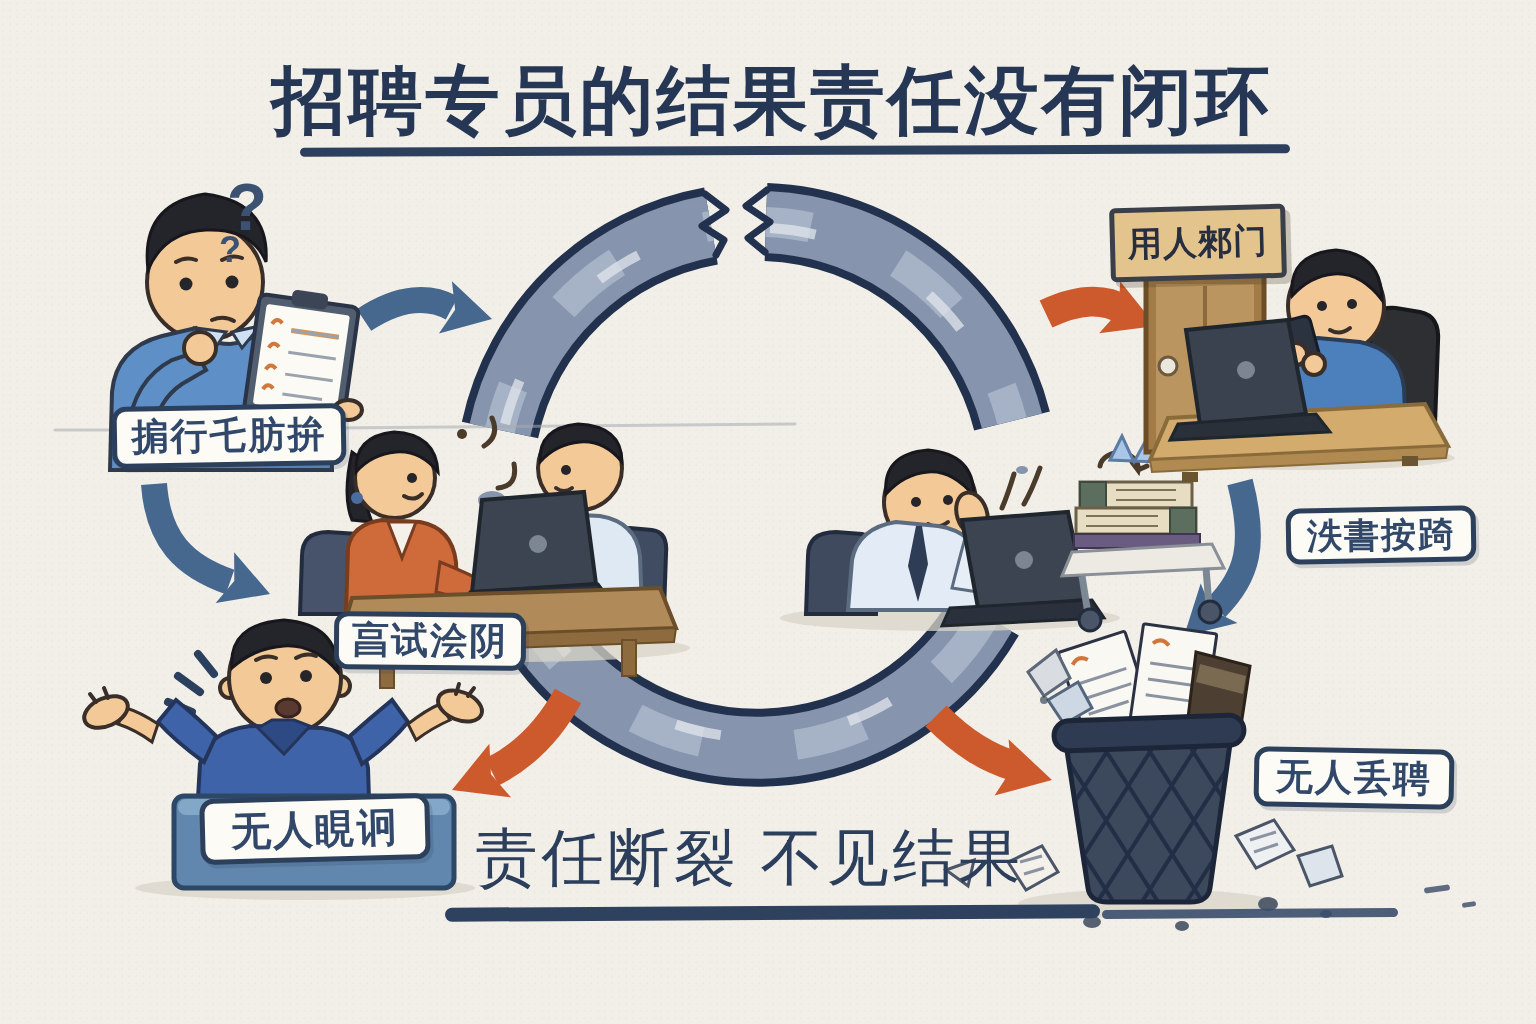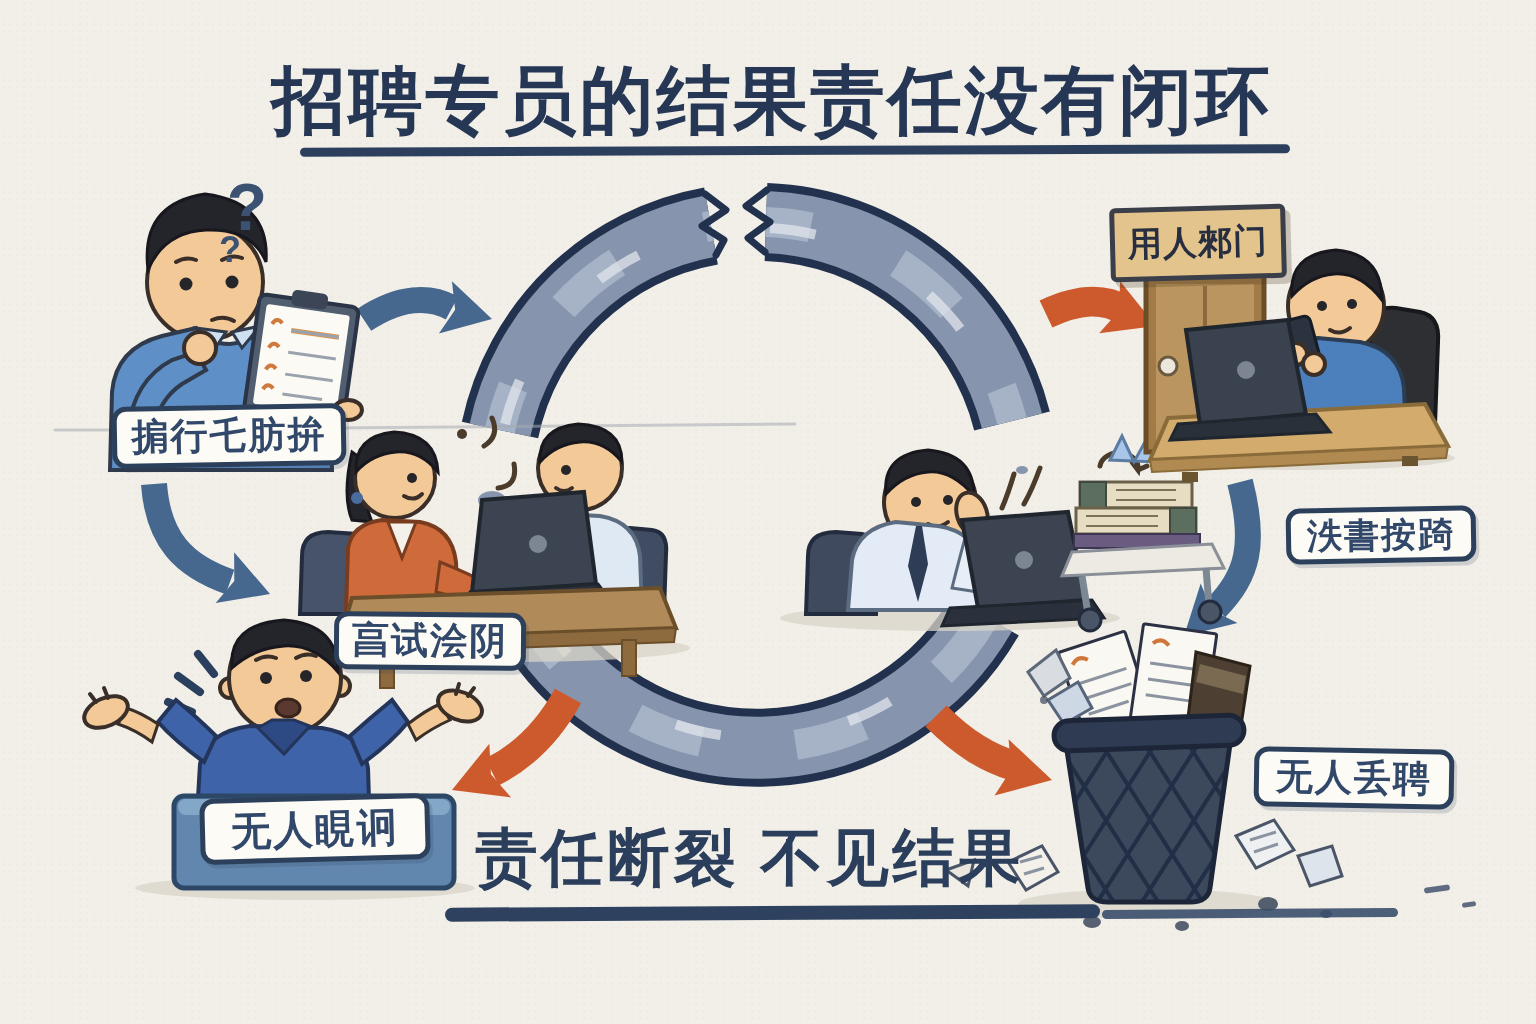--- a/index.html
+++ b/index.html
@@ -51,21 +51,21 @@
   .title{
     position:absolute;left:4px;top:52px;width:1536px;text-align:center;
     font-size:74px;font-weight:900;color:#253754;letter-spacing:3px;white-space:nowrap;
   }
   .title-underline{
     position:absolute;left:300px;top:146px;width:990px;height:9px;border-radius:5px;
     background:#2c405e;transform:rotate(-.2deg);
   }
   .footer-text{
     position:absolute;left:430px;top:816px;width:640px;text-align:center;
-    font-size:62px;font-weight:700;color:#2b3e5c;letter-spacing:4px;white-space:nowrap;
+    font-size:62px;font-weight:400;color:#2b3e5c;letter-spacing:4px;white-space:nowrap;
   }
   .footer-underline{
     position:absolute;left:445px;top:906px;width:655px;height:14px;border-radius:7px;
     background:#2e425f;transform:rotate(-.3deg);
   }
   .footer-underline-ext{
     position:absolute;left:1102px;top:909px;width:296px;height:9px;border-radius:5px;
     background:#3a4e6b;opacity:.9;transform:rotate(-.4deg);
   }
   .speck{position:absolute;background:#5f6b80;border-radius:3px;}

